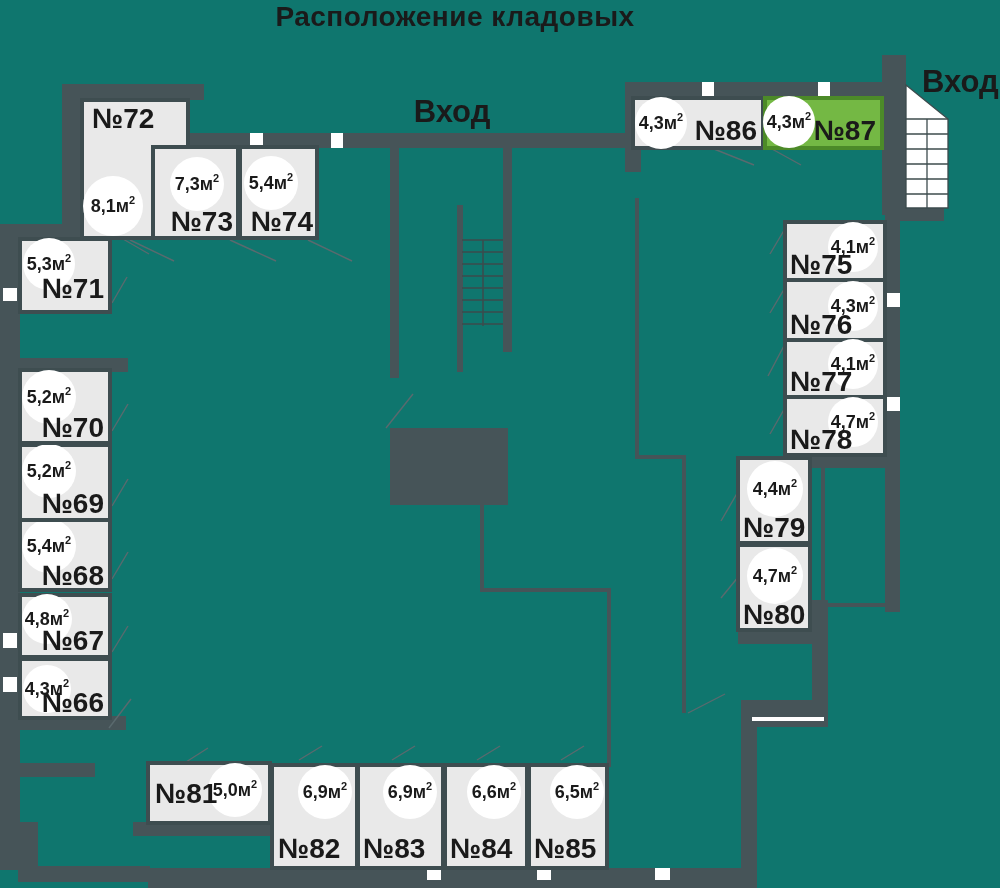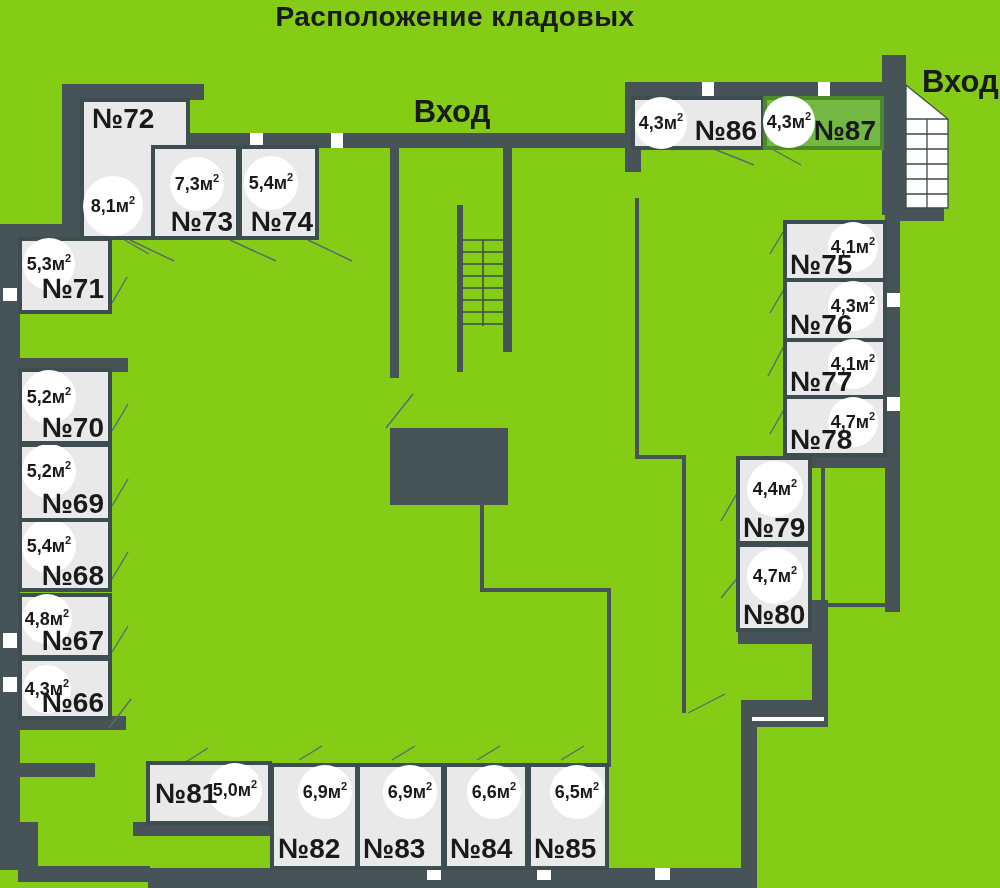--- a/index.html
+++ b/index.html
@@ -1,17 +1,17 @@
 <!DOCTYPE html>
 <html><head>
 <meta charset="utf-8">
 <style>
   html,body{margin:0;padding:0;background:#ffffff;}
   body{font-family:"Liberation Sans", sans-serif;}
-  .stage{position:relative;width:1000px;height:888px;background:#84cc16;overflow:hidden;text-decoration:underline;}
+  .stage{position:relative;width:1000px;height:888px;background:#0f766e;overflow:hidden;text-decoration:underline;}
   svg{display:block;}
   text{font-family:"Liberation Sans", sans-serif;}
   .title-text{font-size:28px;font-weight:600;letter-spacing:.5px;}
   .entrance-text{font-size:31px;font-weight:600;}
   .num-label{font-size:28px;font-weight:700;}
   .area-label{font-size:18px;font-weight:700;}
   .area-sup{font-size:11px;font-weight:700;}
 </style>
 </head>
 <body>

